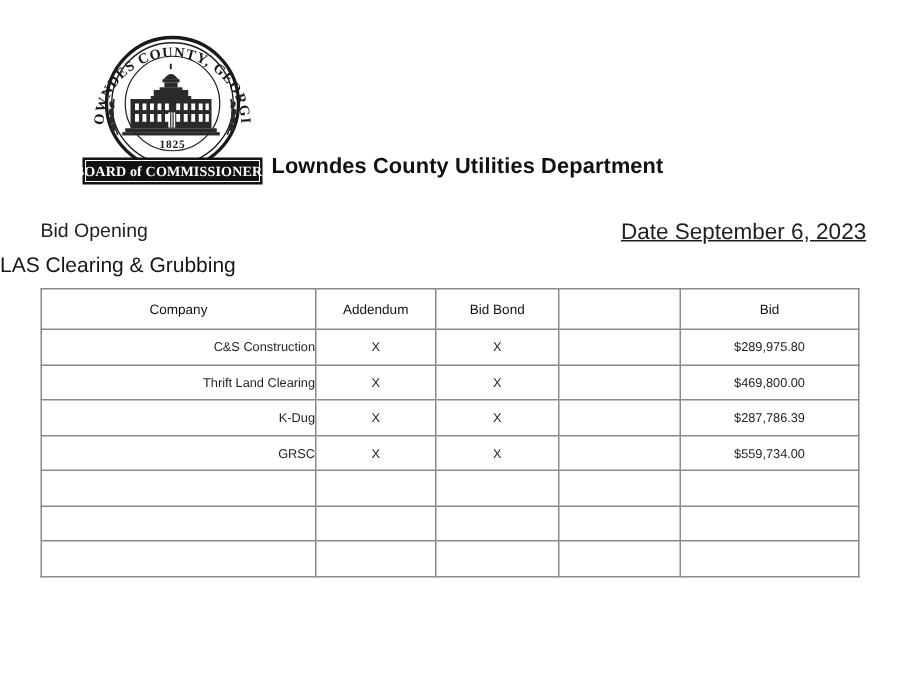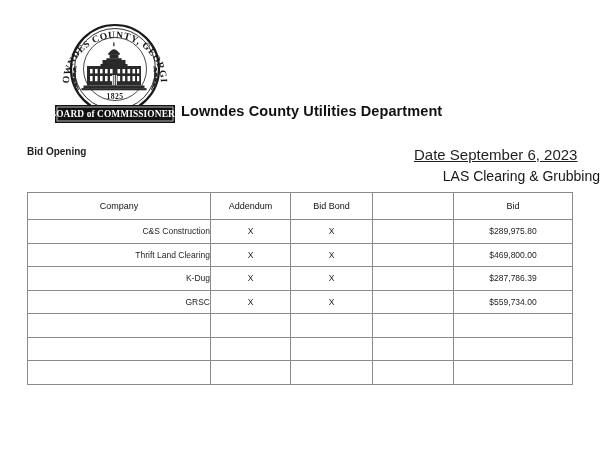--- a/index.html
+++ b/index.html
@@ -55,40 +55,39 @@
     position: absolute;
     left: 0;
     top: 146px;
     width: 600px;
     height: 14px;
   }
   .meta-left {
     position: absolute;
     left: 27px;
     top: 0;
-    font-size: 10px;
+    font-size: 13px;
     color: #1f1f1f;
-    font-weight: bold;
   }
   .meta-right {
     position: absolute;
     left: 414px;
     top: 0;
     font-size: 15px;
     color: #1f1f1f;
     text-decoration: underline;
   }
 
   
   .doc-title {
     position: absolute;
     left: 0;
     top: 168px;
     width: 600px;
-    text-align: right;
+    text-align: left;
     font-size: 14px;
     color: #171717;
   }
 
   
   .bid-table {
     position: absolute;
     left: 27px;
     top: 192px;
     width: 545px;

